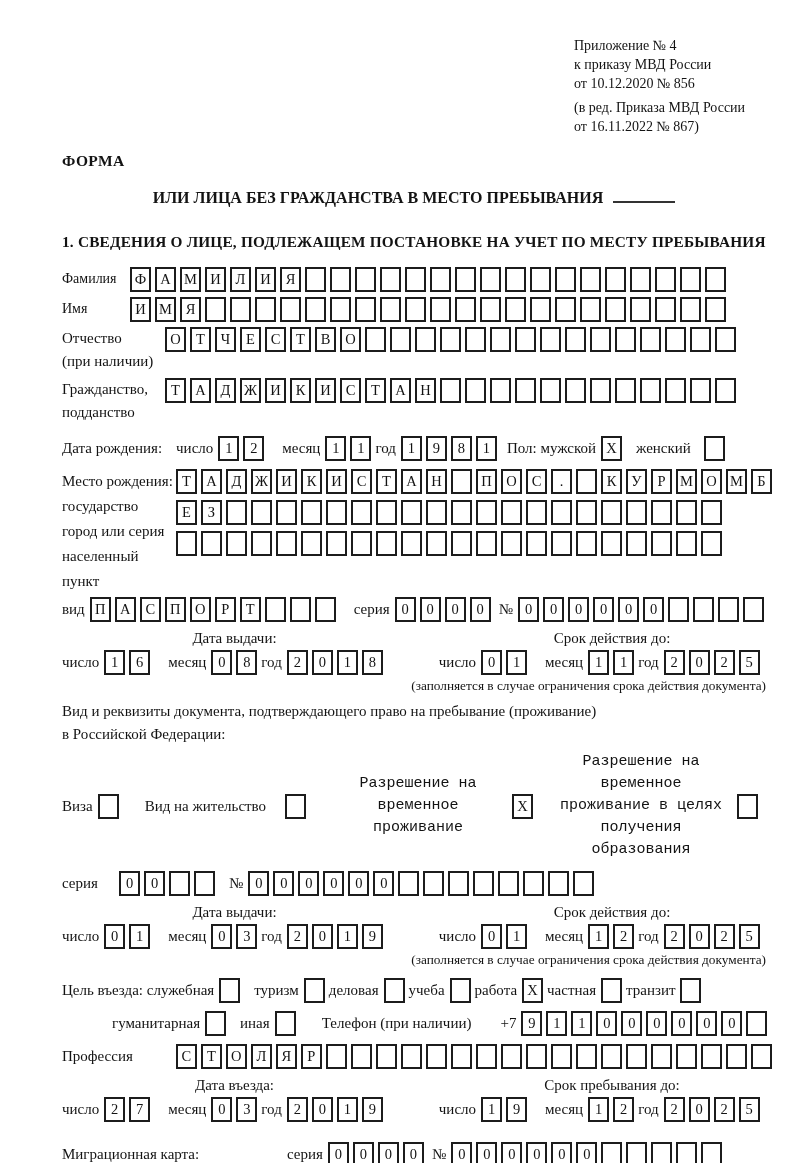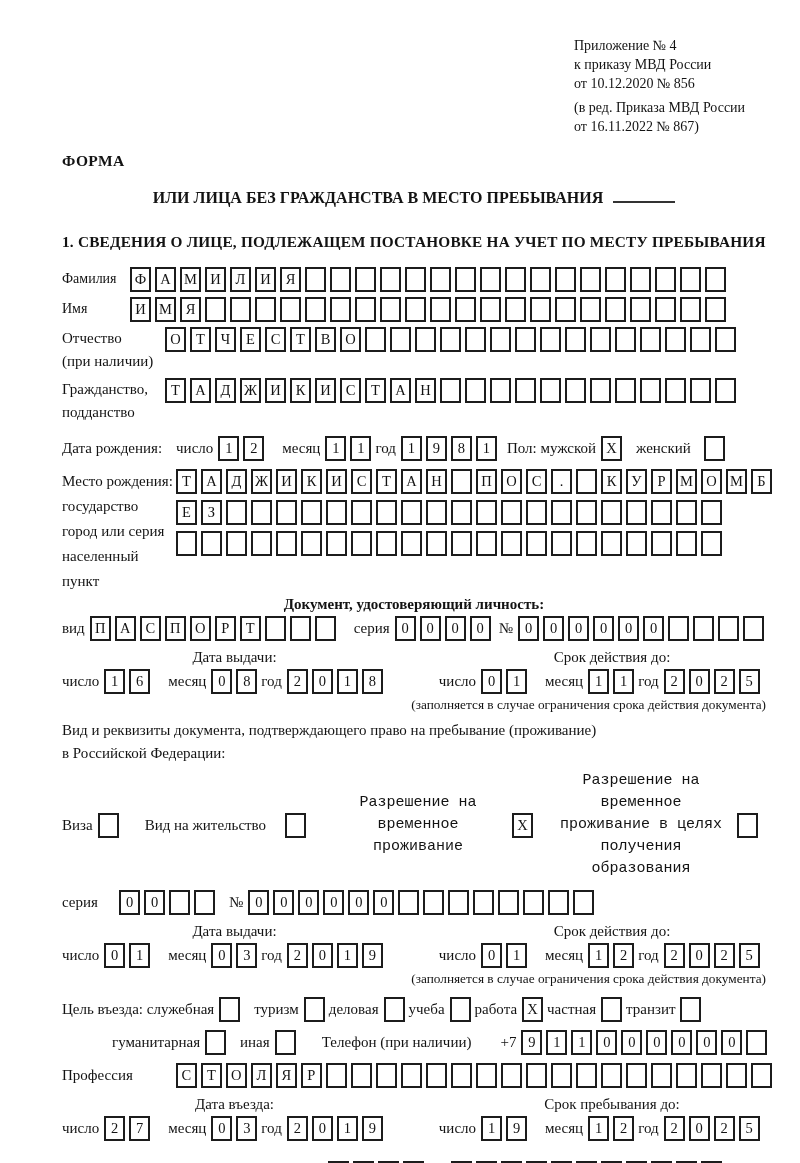--- a/index.html
+++ b/index.html
@@ -311,21 +311,20 @@
           <span class="cell"></span>
           <span class="cell"></span>
           <span class="cell"></span>
           <span class="cell"></span>
           <span class="cell"></span>
           <span class="cell"></span>
         </span>
     </span>
   </div>
 
-  <div class="center-bold" style="margin-top:2px;">Документ, удостоверяющий личность:</div>
 
   <div class="row" style="margin-top:3px; align-items:center;">
     <span class="dlbl" style="width:50px;">вид</span>
     <span class="cells">
         <span class="cell">П</span>
         <span class="cell">А</span>
         <span class="cell">С</span>
         <span class="cell">П</span>
         <span class="cell">О</span>
         <span class="cell">Р</span>

